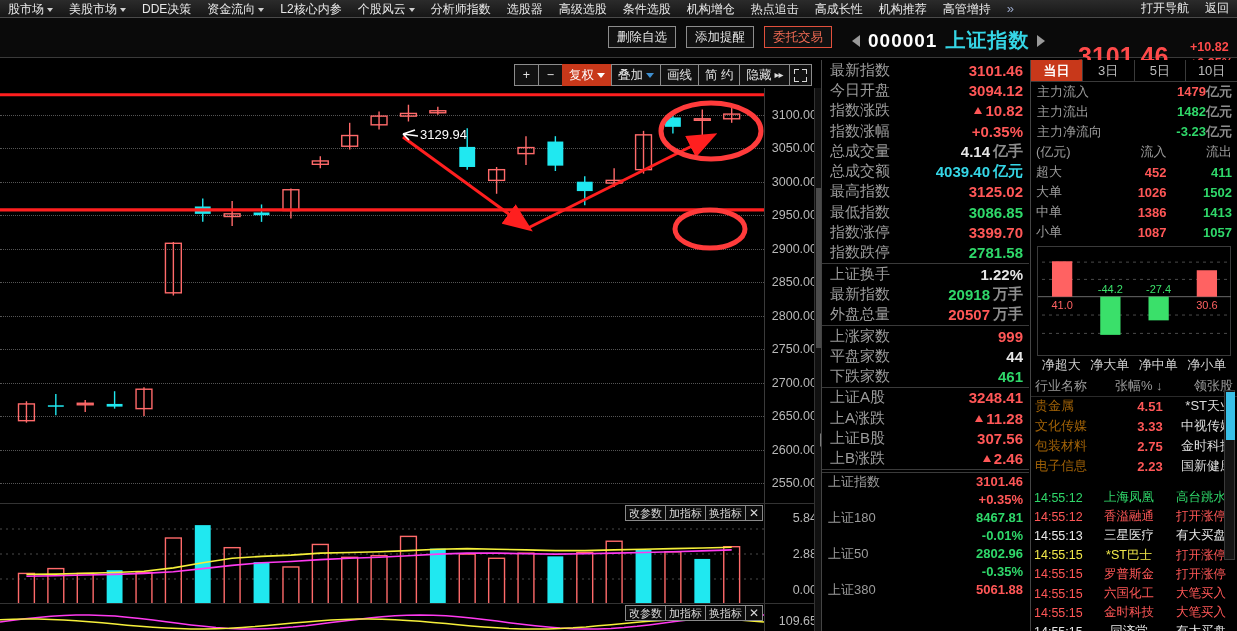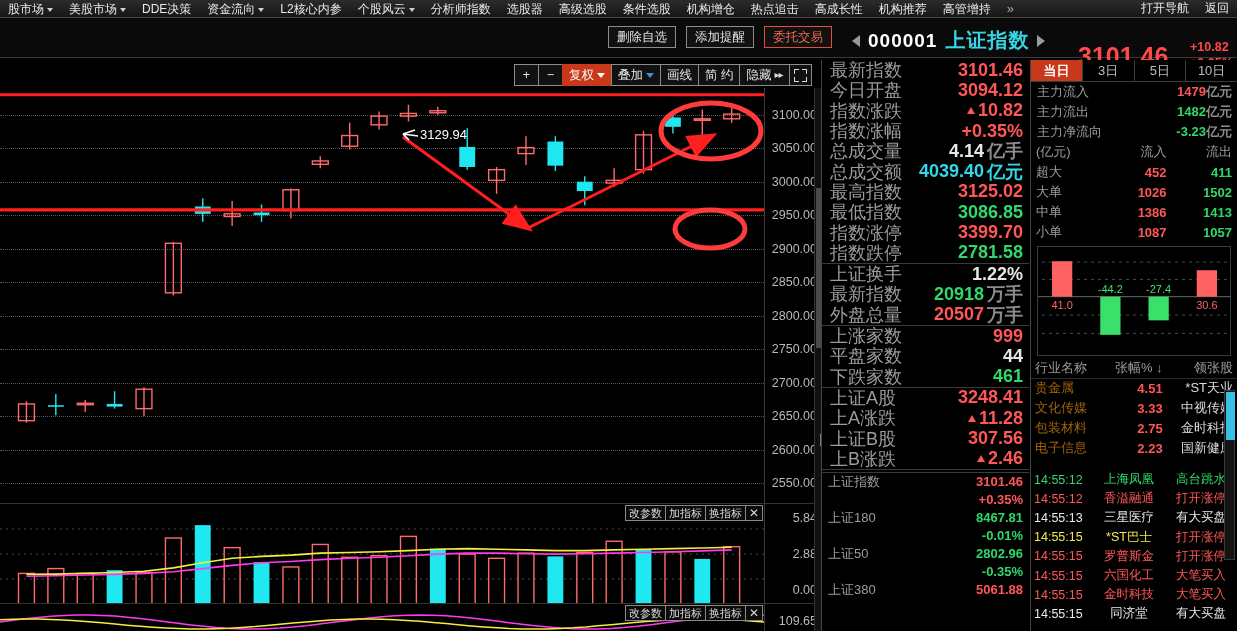--- a/index.html
+++ b/index.html
@@ -97,21 +97,21 @@
   .panel-ctrls { position:absolute; display:flex; height:23px; z-index: 6; }
   .pc { border:1px solid #8a8a8a; border-right:none; background:#0b0b0b; color:#dadada;
         font-size:11px; line-height:14px; padding:0 3px; height:16px; }
   .pc:last-child { border-right:1px solid #8a8a8a; }
   .pc.x { padding: 0 3px; font-size: 12px; }
 
   
   .quote-panel { position:absolute; left:821px; top:60px; width:208px; height:571px; background:#000;
                  border-left:1px solid #444; }
   .qrow { position:relative; height:20.3px; display:flex; align-items:center;
-          padding: 0 6px 0 8px; font-size:18px; }
+          padding: 0 6px 0 8px; font-size:15px; }
   .qrow .lbl { color:#9c9c9c; flex: 0 0 auto; }
   .qrow .val { margin-left:auto; font-weight:bold; letter-spacing:0px; display:flex; align-items:center; gap:3px;}
   .up   { color:#ff5757; } .down { color:#2fd86a; } .neutral { color:#e6e6e6; }
   .cyan { color:#35d6e6; }
   .unit-gray { color:#8d8d8d; font-weight:bold; }
   .sep { border-top:1px solid #3a3a3a; }
   .tri-up-s { width:0;height:0;border-left:4.5px solid transparent;border-right:4.5px solid transparent;border-bottom:7px solid #ff5757; }
   .idx-sub { height:18px; display:flex; align-items:center; padding:0 6px; font-size:13px; }
   .idx-sub .val { margin-left:auto; font-weight:bold; }
 
@@ -669,20 +669,26 @@
           <rect x="13.9925" y="14.255999999999993" width="20.265" height="35.42400000000001" fill="#ff6262"></rect>
           <text x="24.125" y="61.68" fill="#ff6262" font-size="11" text-anchor="middle" font-family="Liberation Sans, sans-serif">41.0</text>
           <rect x="62.2425" y="49.68" width="20.265" height="38.18880000000001" fill="#3ae06a"></rect>
           <text x="72.375" y="45.68" fill="#3ae06a" font-size="11" text-anchor="middle" font-family="Liberation Sans, sans-serif">-44.2</text>
           <rect x="110.4925" y="49.68" width="20.265" height="23.6736" fill="#3ae06a"></rect>
           <text x="120.625" y="45.68" fill="#3ae06a" font-size="11" text-anchor="middle" font-family="Liberation Sans, sans-serif">-27.4</text>
           <rect x="158.7425" y="23.241599999999995" width="20.265" height="26.438400000000005" fill="#ff6262"></rect>
           <text x="168.875" y="61.68" fill="#ff6262" font-size="11" text-anchor="middle" font-family="Liberation Sans, sans-serif">30.6</text>
         </svg>
     </div>
+    <div class="bclabels" id="bc-labels">
+        <div>净超大</div>
+        <div>净大单</div>
+        <div>净中单</div>
+        <div>净小单</div>
+      </div>
 
     <table class="ind-tbl">
         <tbody id="ind-table">
           <tr class="hdr">
             <td class="ind-name">行业名称</td>
             <td style="text-align:right;color:#9c9c9c">张幅%<span> ↓</span></td>
             <td class="ind-lead" style="color:#9c9c9c">领张股</td>
           </tr>
           <tr>
             <td class="ind-name">贵金属</td>

